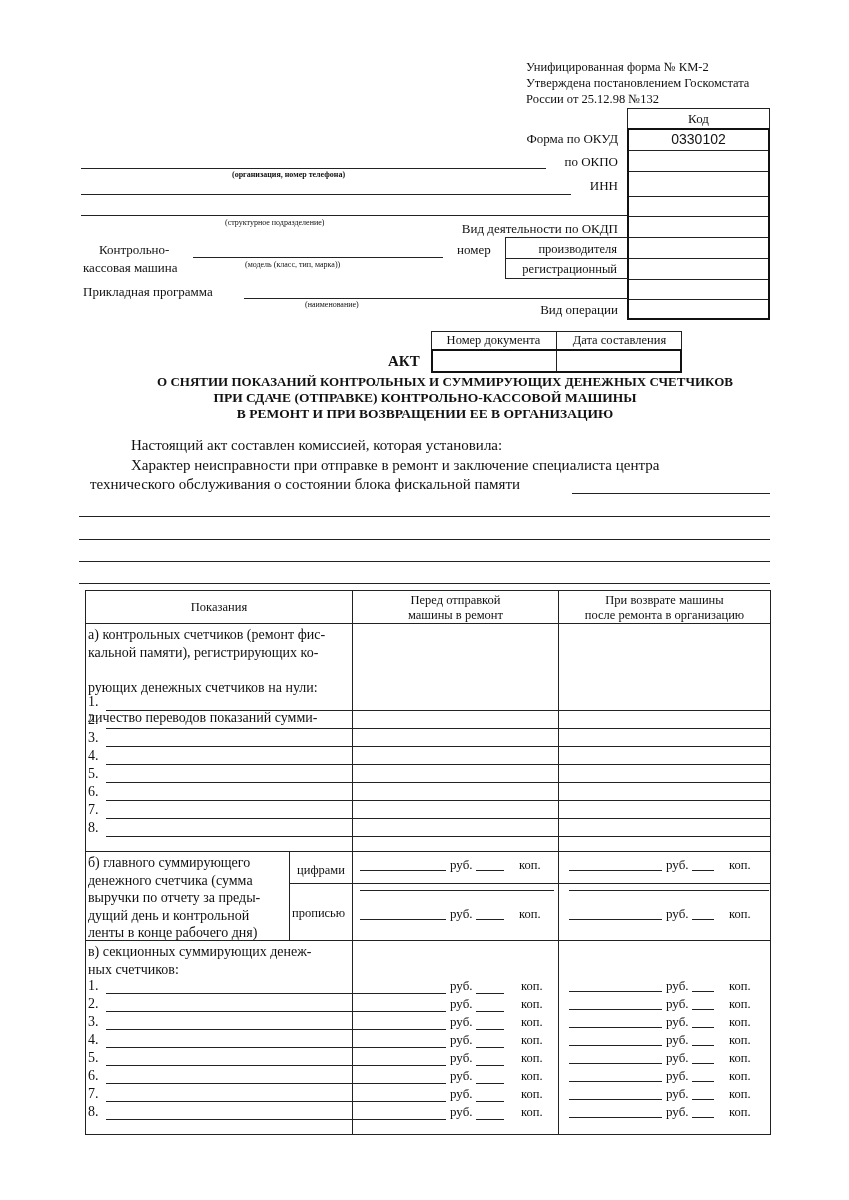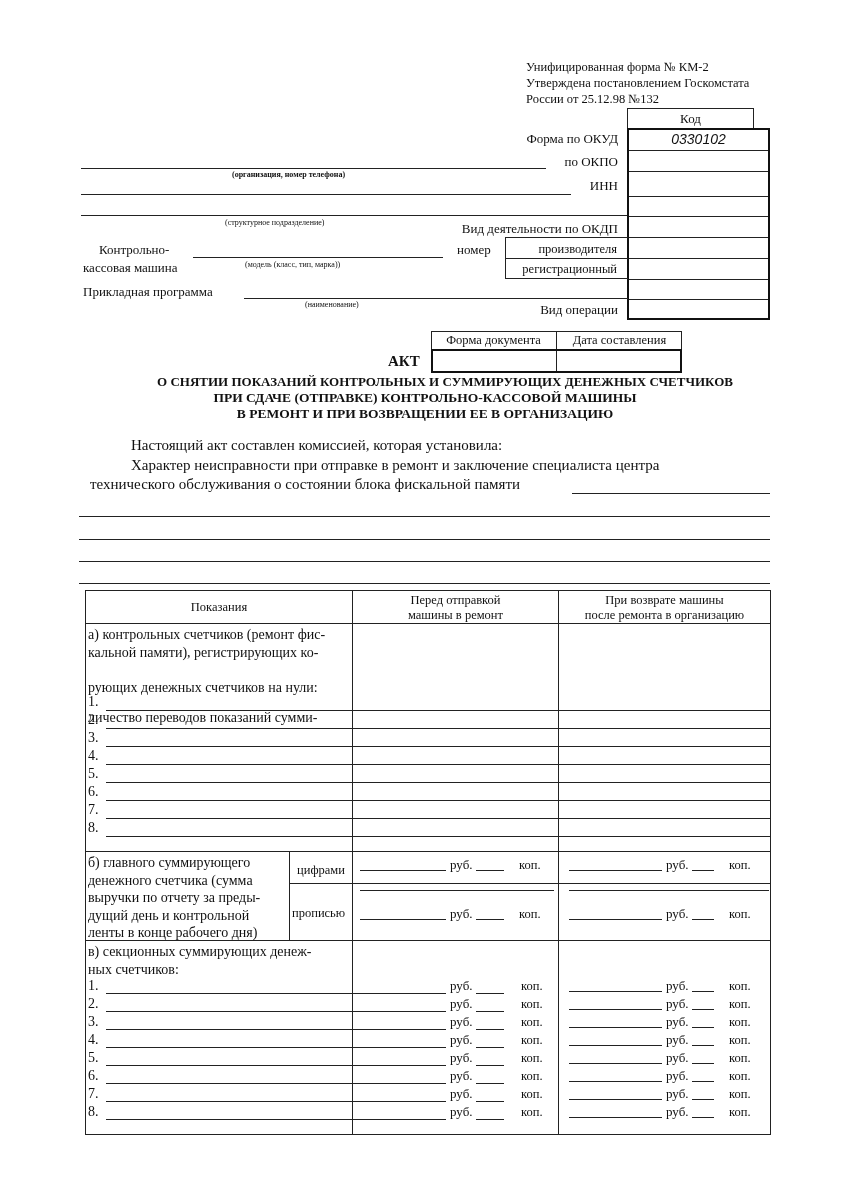--- a/index.html
+++ b/index.html
@@ -9,33 +9,33 @@
   .t { position:absolute; white-space:nowrap; }
   .hl { position:absolute; height:0; border-top:1px solid #222; }
   .hl2 { position:absolute; height:0; border-top:1.5px solid #222; }
   .vl { position:absolute; width:0; border-left:1px solid #222; }
   .small { font-size:8px; font-weight:bold; }
   .f12 { font-size:12.5px; }
   .f13 { font-size:13px; }
   .f14 { font-size:14px; }
   .bold { font-weight:bold; }
   .box { position:absolute; border:1px solid #222; box-sizing:border-box; }
-  .cell { position:absolute; box-sizing:border-box;font-style:italic; }
+  .cell { position:absolute; box-sizing:border-box; }
   .center { text-align:center; }
   .right { text-align:right; }
   .sans { font-family:"Liberation Sans", sans-serif; }
 </style>
 </head>
 <body>
 
 <div class="t f12" style="left:526px;top:60px;">Унифицированная форма № КМ-2</div>
 <div class="t f12" style="left:526px;top:76px;">Утверждена постановлением Госкомстата</div>
 <div class="t f12" style="left:526px;top:92px;text-align:center;">России от 25.12.98 №132</div>
 
-<div class="box center f13" style="left:627px;top:108px;width:127px;height:21px;line-height:20px;">Код</div>
+<div class="box center f13" style="left:627px;top:108px;width:143px;height:21px;line-height:20px;">Код</div>
 <div class="abs" style="left:627px;top:128px;width:143px;height:192px;border:2px solid #111;box-sizing:border-box;"></div>
 <div class="cell center sans f14" style="left:629px;top:130px;width:139px;height:19px;line-height:19px;">0330102</div>
 <div class="hl" style="left:629px;top:150px;width:139px;"></div>
 <div class="cell" style="left:629px;top:151px;width:139px;height:20px;"></div>
 <div class="hl" style="left:629px;top:171px;width:139px;"></div>
 <div class="cell" style="left:629px;top:172px;width:139px;height:24px;"></div>
 <div class="hl" style="left:629px;top:196px;width:139px;"></div>
 <div class="hl" style="left:629px;top:216px;width:139px;"></div>
 <div class="cell" style="left:629px;top:217px;width:139px;height:21px;"></div>
 <div class="hl" style="left:629px;top:237px;width:139px;"></div>
@@ -65,21 +65,21 @@
 <div class="t f13" style="left:83px;top:242px;margin-left:16px;">Контрольно-</div>
 <div class="t f13" style="left:83px;top:260px;">кассовая машина</div>
 <div class="hl" style="left:193px;top:257px;width:250px;"></div>
 <div class="t small" style="left:245px;top:260px;font-weight:normal;">(модель (класс,   тип,   марка))</div>
 <div class="t f13" style="left:83px;top:284px;">Прикладная программа</div>
 <div class="hl" style="left:244px;top:298px;width:384px;"></div>
 <div class="t small" style="left:305px;top:300px;font-weight:normal;">(наименование)</div>
 
 <div class="abs" style="left:431px;top:331px;width:251px;height:42px;border:1px solid #222;box-sizing:border-box;"></div>
 <div class="vl" style="left:556px;top:331px;height:42px;"></div>
-<div class="t f12 center" style="left:431px;width:125px;top:333px;">Форма документа</div>
+<div class="t f12 center" style="left:431px;width:125px;top:333px;">Номер документа</div>
 <div class="t f12 center" style="left:557px;width:125px;top:333px;">Дата составления</div>
 <div class="abs" style="left:431px;top:349px;width:251px;height:24px;border:2px solid #111;box-sizing:border-box;"></div>
 <div class="cell" style="left:433px;top:351px;width:122px;height:20px;"></div>
 <div class="cell" style="left:558px;top:351px;width:122px;height:20px;"></div>
 <div class="t bold" style="left:388px;top:353px;font-size:15px;">АКТ</div>
 
 <div class="t bold center" style="left:80px;width:730px;top:374px;font-size:13px;">О СНЯТИИ ПОКАЗАНИЙ КОНТРОЛЬНЫХ И СУММИРУЮЩИХ ДЕНЕЖНЫХ СЧЕТЧИКОВ</div>
 <div class="t bold center" style="left:80px;width:690px;top:390px;font-size:13.5px;">ПРИ СДАЧЕ (ОТПРАВКЕ) КОНТРОЛЬНО-КАССОВОЙ МАШИНЫ</div>
 <div class="t bold center" style="left:80px;width:690px;top:406px;font-size:13.5px;">В РЕМОНТ И ПРИ ВОЗВРАЩЕНИИ ЕЕ В ОРГАНИЗАЦИЮ</div>
 

